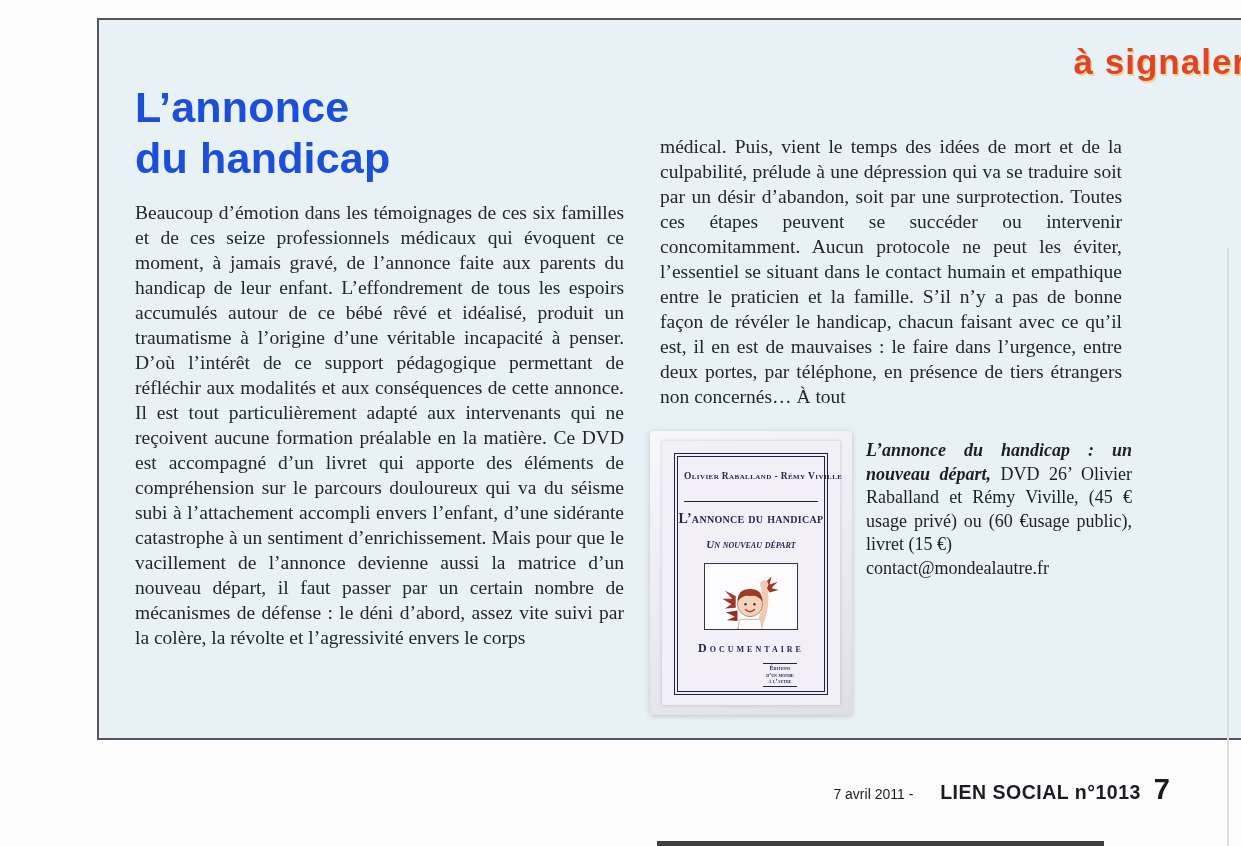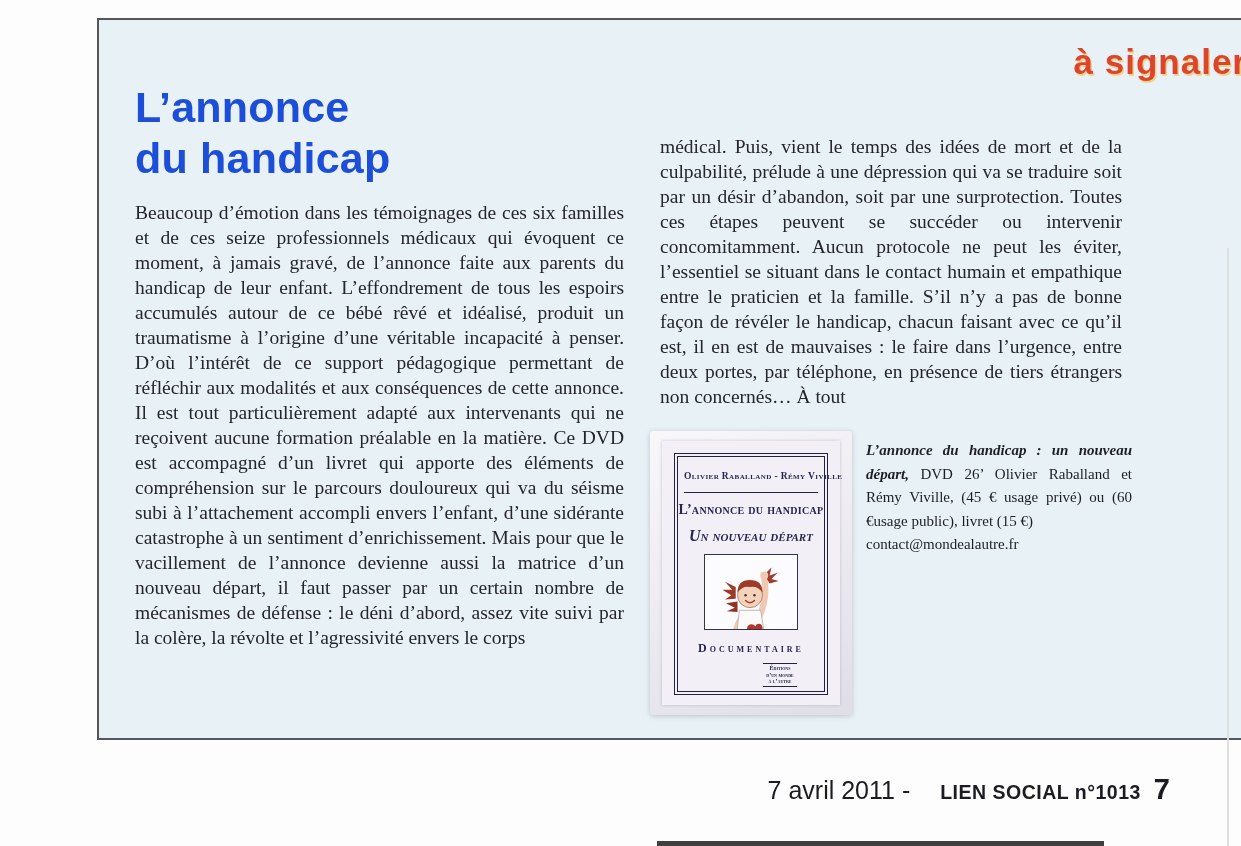--- a/index.html
+++ b/index.html
@@ -70,56 +70,56 @@
   .cover-frame-inner {
     position:absolute; inset:2px;
     border:1.5px solid #23233f;
     display:flex; flex-direction:column; align-items:center;
     padding:7px 6px 4px 6px; box-sizing:border-box;
     color:#26264f;
   }
   .cover-authors {
     font-variant:small-caps; font-weight:700; font-size:9.5px;
     letter-spacing:0.4px; white-space:nowrap;
-    border-bottom:1.5px solid #23233f; padding-bottom:3px; margin-bottom:4px;
+    border-bottom:1.5px solid #23233f; padding-bottom:12px; margin-bottom:4px;
     width:100%; text-align:center;
   }
   .cover-title    { font-variant:small-caps; font-weight:700; font-size:14px; letter-spacing:0.3px; white-space:nowrap; }
-  .cover-subtitle { font-variant:small-caps; font-weight:700; font-style:italic; font-size:16px; margin-top:1px; white-space:nowrap; }
+  .cover-subtitle { font-variant:small-caps; font-weight:700; font-style:italic; font-size:11px; margin-top:1px; white-space:nowrap; }
   .cover-illus {
     width:92px; height:118px; margin-top:6px;
     border:1px solid #33334a; background:#fcfbfd;
     overflow:hidden;
   }
   .cover-genre {
     font-variant:small-caps; font-weight:700; font-size:12px;
     letter-spacing:3px; margin-top:6px; white-space:nowrap;
   }
   .cover-publisher {
     margin-top:2px; margin-left:58px;
     font-variant:small-caps; font-weight:700; font-size:6px; line-height:6.5px;
     text-align:center;
     border-top:1px solid #23233f; border-bottom:1px solid #23233f;
     padding:1.5px 3px;
   }
 
   
   .caption {
     margin-top:30px;
-    font-size:15px; line-height:23.5px; color:#1d1e26;margin-left:44px;
+    font-size:18px; line-height:23.5px; color:#1d1e26;margin-left:44px;
   }
   .caption .work-title { font-weight:700; font-style:italic; }
   .caption .line { display:block; }
 
   
   .footer {
     position:absolute; top:773px; right:71px;
     color:#1b1c22; white-space:nowrap;
   }
-  .footer .date    { font-size:25px; font-weight:400; }
+  .footer .date    { font-size:14px; font-weight:400; }
   .footer .journal { font-size:19.5px; font-weight:700; letter-spacing:0.5px;margin-left:23px; }
   .footer .pageno  { font-size:29px;  font-weight:700; margin-left:13px; }
 
   
   .artifact-bottom {
     position:absolute; left:657px; top:841px; width:447px; height:5px;
     background:#1e1e1e; opacity:0.85;
   }
   .artifact-right {
     position:absolute; left:1227px; top:248px; width:2px; height:598px;

